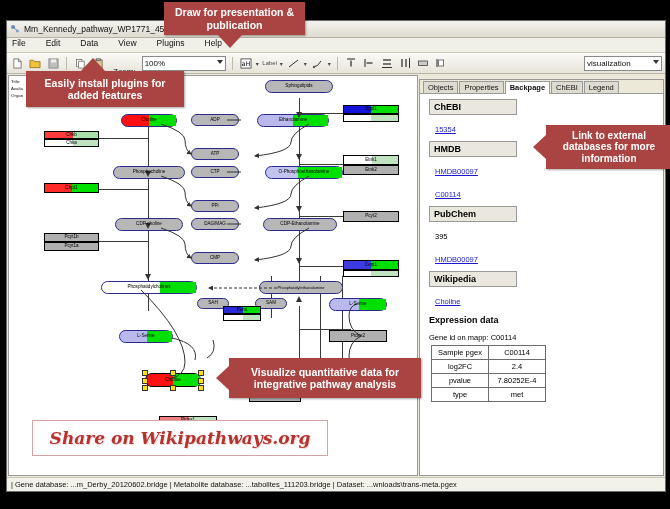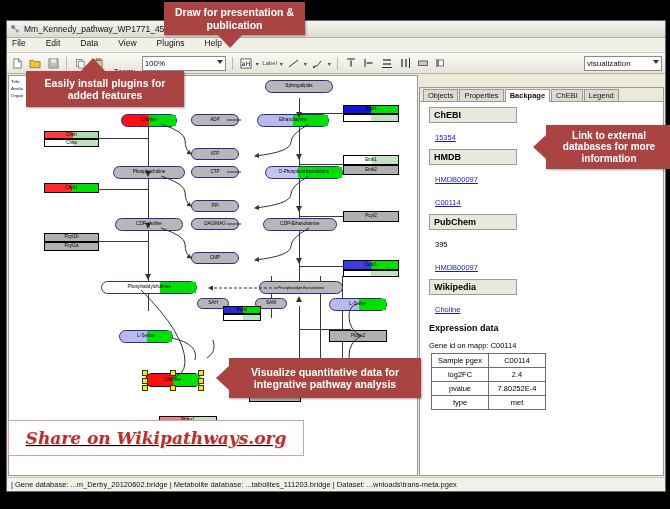--- a/index.html
+++ b/index.html
@@ -23,21 +23,21 @@
   .combo{height:13px;border:1px solid #8a8a8a;background:#fff;font-size:8px;display:flex;align-items:center;
          padding:0 2px;color:#111;position:relative;}
   .combo .arw{position:absolute;right:2px;top:3px;border-left:3px solid transparent;border-right:3px solid transparent;
               border-top:4px solid #333;}
   .zoomcombo{width:78px;}
   .viscombo{width:72px;margin-left:auto;}
   .smallarw{font-size:6px;color:#444;margin-left:-1px;}
 
   .body{flex:1;display:flex;background:#ece9d8;}
   .canvasWrap{position:relative;flex:1;background:#fff;border:1px solid #9a9a9a;margin:1px;overflow:hidden;}
-  .sideWrap{width:243px;border:1px solid #9a9a9a;margin:13px 1px 1px 0;background:#c4b5fd;display:flex;flex-direction:column;}
+  .sideWrap{width:243px;border:1px solid #9a9a9a;margin:5px 1px 1px 0;background:#c4b5fd;display:flex;flex-direction:column;}
 
   .statusbar{height:13px;background:#f2f1ea;border-top:1px solid #c8c4b6;display:flex;align-items:center;
              font-size:7.5px;color:#111;padding-left:4px;}
 
   
   .tabrow{height:13px;display:flex;align-items:flex-end;background:#ece9d8;padding-left:3px;gap:1px;
           border-bottom:1px solid #9a9a9a;}
   .tab{font-size:7.5px;padding:1px 4px 1px;border:1px solid #9a9a9a;border-bottom:none;background:#dedbd0;color:#111;}
   .tab.active{background:#fff;font-weight:bold;position:relative;top:1px;padding-bottom:2px;}
   .sidebody{flex:1;background:#fff;overflow:hidden;position:relative;padding:5px 0 0 9px;}
@@ -494,16 +494,16 @@
 
   <div class="callout" style="left:26px;top:71px;width:150px;height:36px;font-size:10.5px;padding:0 4px;">Easily install plugins for added features</div>
   <div class="arwUp" style="left:80px;top:58px;"></div>
 
   <div class="callout" style="left:546px;top:125px;width:118px;height:44px;font-size:10px;padding:0 4px;">Link  to external databases  for more information</div>
   <div class="arwLeft" style="left:533px;top:135px;"></div>
 
   <div class="callout" style="left:229px;top:358px;width:182px;height:40px;font-size:10.5px;padding:0 5px;">Visualize quantitative data  for integrative pathway analysis</div>
   <div class="arwLeft" style="left:216px;top:366px;"></div>
 
-  <div class="shareBox" style="left:8px;top:420px;width:294px;height:34px;text-decoration:underline;">
+  <div class="shareBox" style="left:32px;top:420px;width:294px;height:34px;">
     <span class="shareTxt">Share on Wikipathways.org</span>
   </div>
 </div>
 
 </body></html>

